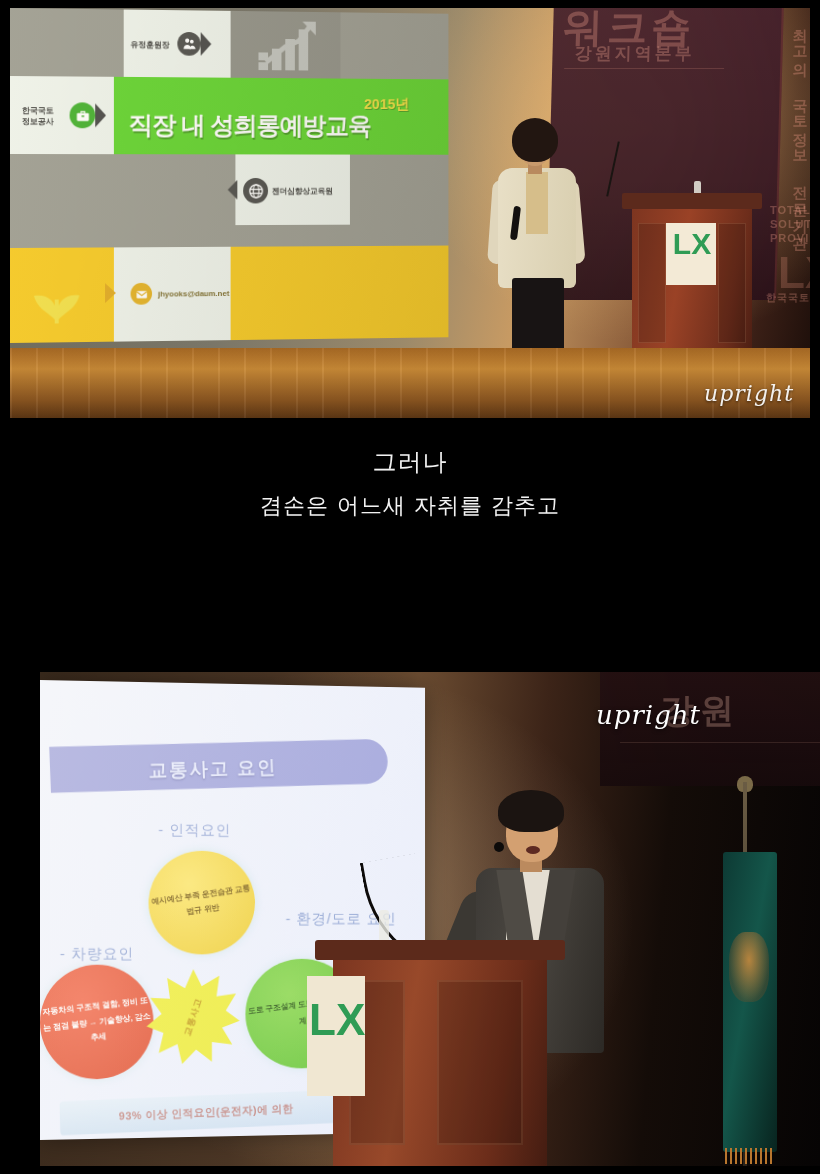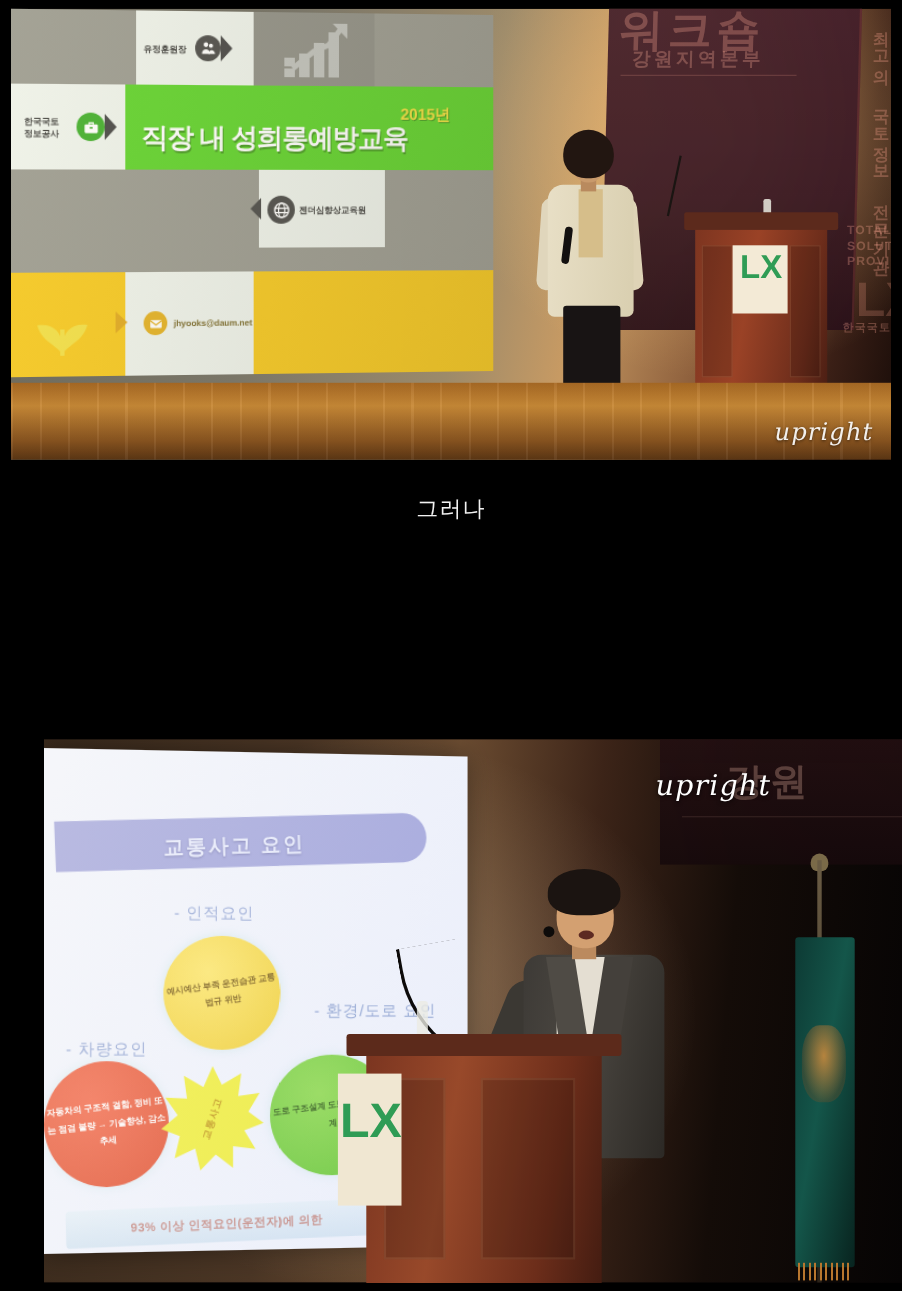--- a/index.html
+++ b/index.html
@@ -140,21 +140,21 @@
 
   
   .caption{
     position:absolute; left:0; top:440px; width:820px; text-align:center;
     color:#f2f2f2;
   }
   .caption div{
     font-family:"DejaVu Sans", sans-serif;
     font-size:22px; line-height:44px; letter-spacing:1px; font-weight:400;
   }
-  .caption .l1{ font-size:20px; }
+  .caption .l1{ font-size:24px; }
 
   
   .photo2{
     position:absolute; left:40px; top:672px; width:780px; height:494px;
     overflow:hidden; background:#0a0605;
   }
   .p2-dark{position:absolute;inset:0;background:
      radial-gradient(ellipse 420px 360px at 300px 250px, rgba(255,230,190,.30), rgba(0,0,0,0) 70%),
      linear-gradient(95deg,#3a2a1c 0%, #4a3524 28%, #6b4c31 46%, #3c2418 62%, #140c08 78%, #060404 100%);}
 
@@ -383,20 +383,21 @@
     </div>
 
     <div class="floor1">
         <div class="sheen"></div>
       </div>
     <div class="wm1">upright</div>
   </div>
 
   <div class="caption">
     <div class="l1">그러나</div>
+    <div>겸손은 어느새 자취를 감추고</div>
   </div>
 
   <div class="photo2">
     <div class="p2-dark"></div>
 
     <div class="p2-banner">
       <div class="w">강원</div>
       <div class="rule"></div>
     </div>
 

